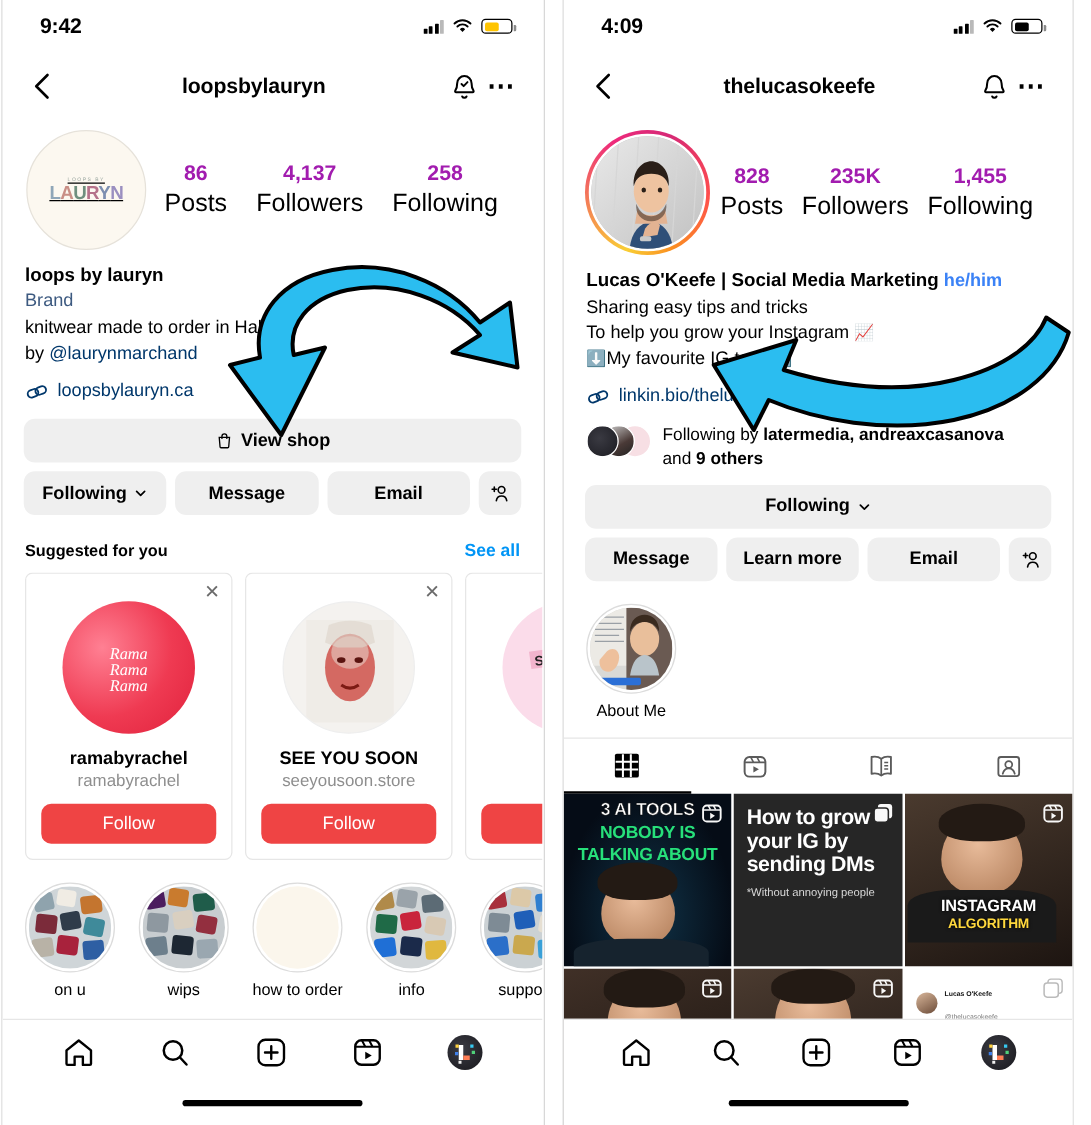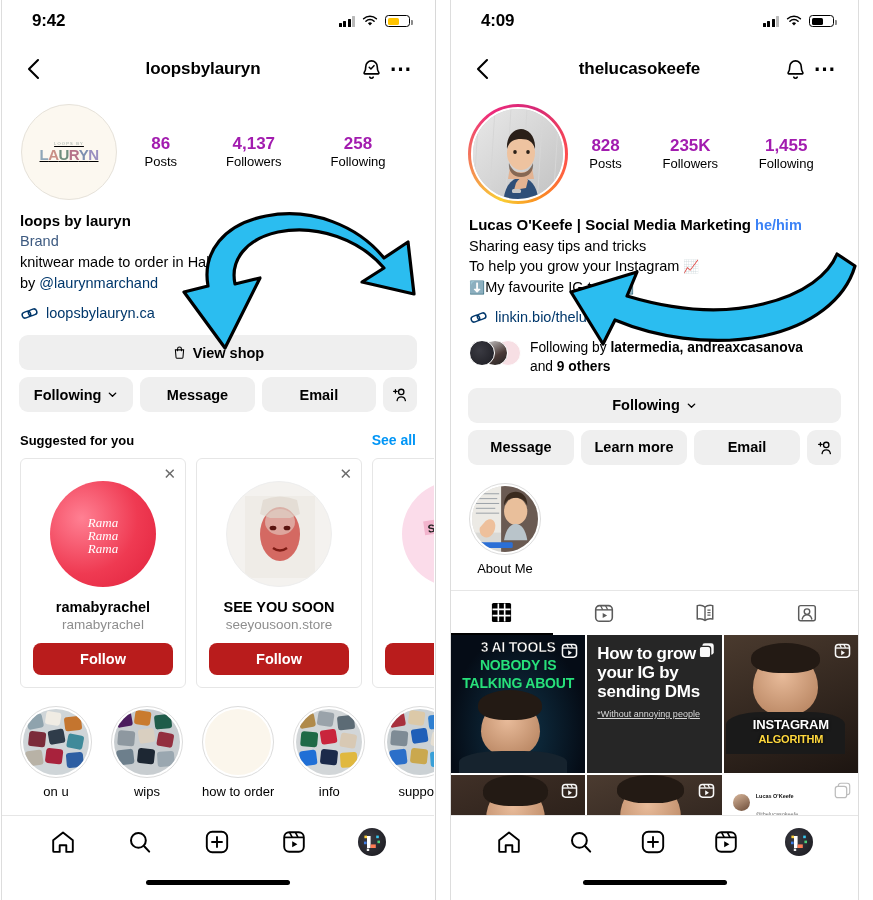--- a/index.html
+++ b/index.html
@@ -45,21 +45,21 @@
   .lbl-logo{font-size:9px;line-height:1;text-align:center;text-decoration:underline;}
   .lbl-logo .small{font-size:4px;letter-spacing:1.2px;color:#9aa7a0;display:block;margin-bottom:1px;}
   .lbl-logo .big{font-size:15px;font-weight:800;letter-spacing:-.5px;}
   .ring{width:100px;height:100px;border-radius:50%;padding:3px;
         background:conic-gradient(from 200deg,#f9ce34,#ee2a7b 35%,#d62976 50%,#ff4d4d 70%,#fa8f21 88%,#f9ce34);
         display:flex;align-items:center;justify-content:center;}
   .ring .in{width:100%;height:100%;border-radius:50%;border:2.5px solid #fff;overflow:hidden;position:relative;background:#c9c9c9;}
   .stats{flex:1;display:flex;justify-content:space-around;align-items:center;padding-right:8px;}
   .stat{text-align:center;}
   .stat .n{font-size:17px;font-weight:700;color:#a21caf;line-height:1.25;}
-  .stat .l{font-size:13px;color:#000;line-height:1.3;}
+  .stat .l{font-size:20px;color:#000;line-height:1.3;}
 
   
   .bio{padding:10px 5px 0 18px;font-size:14.5px;line-height:1.43;color:#000;}
   .bio .name{font-weight:700;font-size:15px;}
   .bio .pron{color:#3b82f6;font-weight:700;}
   .bio .cat{color:#3d5a80;}
   .bio .mention{color:#00376b;}
   .bio .linkrow{display:flex;align-items:center;gap:7px;margin-top:9px;}
   .bio .link{color:#00376b;font-weight:400;font-size:14.5px;}
   .emoji{font-size:13px;}
@@ -87,22 +87,22 @@
   .sug-head .a{font-size:14px;font-weight:600;color:#0095f6;}
   .sug-scroll{display:flex;gap:10px;padding:0 18px;overflow:hidden;}
   .card{flex:0 0 166px;border:1px solid #e6e6e6;border-radius:6px;background:#fff;padding:14px 12px 12px;position:relative;text-align:center;}
   .card .x{position:absolute;right:9px;top:7px;font-size:15px;color:#6b6b6b;line-height:1;}
   .cav{width:106px;height:106px;border-radius:50%;margin:8px auto 12px;overflow:hidden;position:relative;}
   .cav.c1{background:radial-gradient(circle at 30% 35%,#ff8093,#ef3a52 55%,#e0213c);}
   .cav.c2{background:#f4f2ef;border:1px solid #eee;}
   .cav.c3{background:#fbdcea;}
   .cname{font-size:14.5px;font-weight:700;color:#000;white-space:nowrap;overflow:hidden;text-overflow:clip;}
   .csub{font-size:13.5px;color:#8e8e8e;margin-top:2px;white-space:nowrap;overflow:hidden;}
-  .cfollow{margin-top:11px;background:#b91c1c;color:#fff;border-radius:8px;height:32px;
-           display:flex;align-items:center;justify-content:center;font-size:14.5px;font-weight:700;}
+  .cfollow{margin-top:11px;background:#ef4444;color:#fff;border-radius:8px;height:32px;
+           display:flex;align-items:center;justify-content:center;font-size:14.5px;font-weight:400;}
 
   
   .hls{display:flex;gap:19px;padding:18px 18px 0 18px;overflow:hidden;}
   .hl{flex:0 0 72px;text-align:center;}
   .hl .c{width:72px;height:72px;border-radius:50%;border:1px solid #dcdcdc;padding:2px;overflow:hidden;}
   .hl .c .i{width:100%;height:100%;border-radius:50%;overflow:hidden;position:relative;}
   .hl .t{font-size:13px;color:#000;margin-top:6px;white-space:nowrap;overflow:hidden;}
   .yarn{width:100%;height:100%;}
 
   
@@ -115,21 +115,21 @@
   .cell{position:relative;aspect-ratio:1/1.03;overflow:hidden;background:#1d1d1d;}
   .cell .badge{position:absolute;right:6px;top:6px;width:19px;height:19px;opacity:.97;}
   .cell .cap{position:absolute;left:0;right:0;font-weight:800;text-align:center;letter-spacing:-.2px;}
 
   .c-ai{background:radial-gradient(ellipse at 50% 70%,#103348,#050c16 72%);}
   .c-ai .l1{top:3%;font-size:14px;color:#fff;-webkit-text-stroke:.4px #000;}
   .c-ai .l2{top:16%;font-size:14px;color:#27e07a;}
   .c-ai .l3{top:29%;font-size:14px;color:#27e07a;}
   .c-dm{background:#262626;padding:9px 10px;}
   .c-dm .h{color:#fff;font-size:17px;font-weight:800;line-height:1.12;letter-spacing:-.3px;}
-  .c-dm .s{color:#d8d8d8;font-size:9px;line-height:1.22;margin-top:8px;text-decoration:underline;}
+  .c-dm .s{color:#d8d8d8;font-size:9px;line-height:1.22;margin-top:8px;}
   .c-alg{background:linear-gradient(160deg,#4a3a2e,#1d1511);}
   .c-alg .t1{bottom:30%;font-size:13px;color:#fff;text-shadow:0 0 3px #000;}
   .c-alg .t2{bottom:20%;font-size:11px;color:#ffd83d;text-shadow:0 0 3px #000;}
   .c-g1{background:linear-gradient(160deg,#403027,#17110d);}
   .c-g1 .t1{bottom:4%;font-size:11px;color:#27e07a;}
   .c-g2{background:linear-gradient(160deg,#4b3b30,#1a1310);}
   .c-g2 .t1{bottom:6%;font-size:12px;color:#fff;-webkit-text-stroke:.5px #000;}
   .c-tw{background:#fff;padding:9px;}
   .tw-top{display:flex;gap:6px;align-items:center;}
   .tw-av{width:17px;height:17px;border-radius:50%;background:linear-gradient(150deg,#d9b79b,#6b4b38);flex:0 0 auto;}

